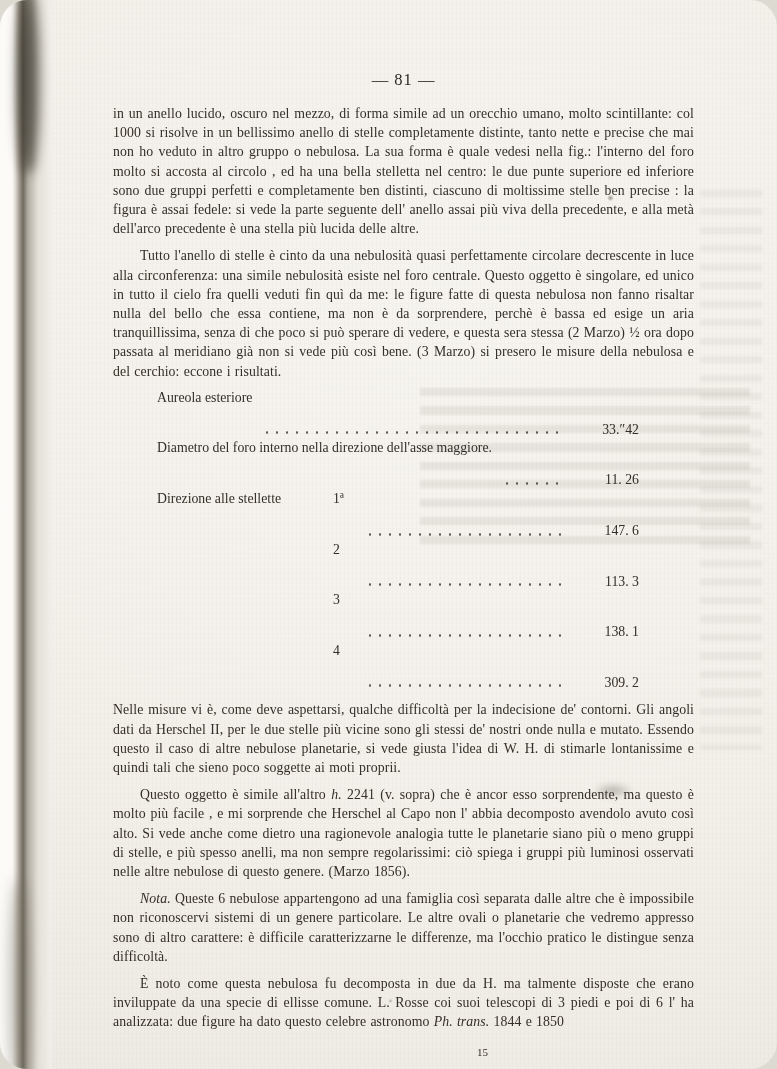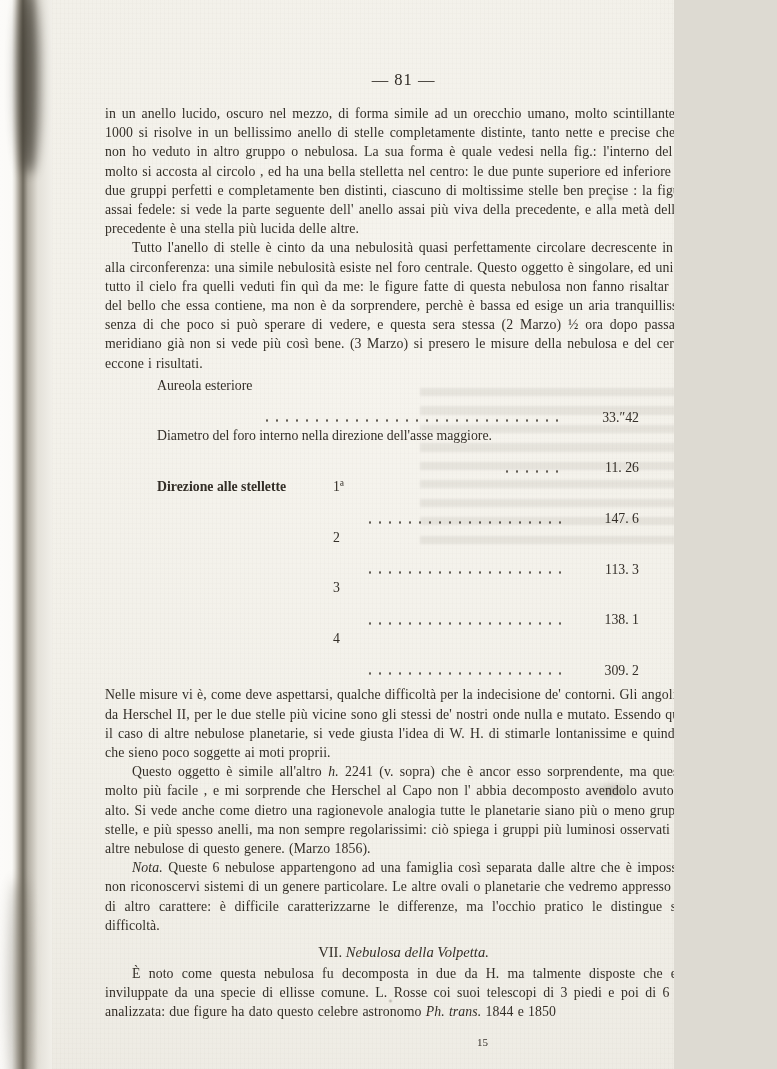--- a/index.html
+++ b/index.html
@@ -1,21 +1,22 @@
 <!DOCTYPE html>
 <html><head>
 <meta charset="utf-8">
 <style>
   html,body { margin:0; padding:0; background:#dddad2; }
   .scan {
-    position:relative; width:674px; height:1069px; overflow:hidden;
+    position:relative; width:777px; height:1069px; overflow:hidden;
     background:
       radial-gradient(ellipse 130% 95% at 58% 32%, #f6f4ee 0%, #f2f0e9 50%, #eae7df 100%);
     font-family:"Liberation Serif","DejaVu Serif",serif;
     color:#332e27;
+    border-radius:27px;
   }
   .grain {
     position:absolute; inset:0; pointer-events:none;
     background:
       repeating-linear-gradient(90deg, rgba(120,110,95,.025) 0 1px, transparent 1px 4px),
       repeating-linear-gradient(0deg, rgba(120,110,95,.018) 0 1px, transparent 1px 5px);
   }
   
   .binding {
     position:absolute; left:0; top:0; bottom:0; width:52px; pointer-events:none;
@@ -57,28 +58,28 @@
   }
 
   .content { position:absolute; left:105px; top:70px; width:597px; }
 
   .pgnum {
     text-align:center; font-size:16.5px; letter-spacing:1px;
     margin:0 0 14px 0; color:#2f2a24;
   }
 
   p.body {
-    margin:0; font-size:13.8px; line-height:19.2px;
+    margin:8px; font-size:13.8px; line-height:19.2px;
     text-align:justify; word-spacing:.6px; letter-spacing:.1px;
   }
   p.ind { text-indent:27px; }
 
   .meas { margin:4px 0 5px 52px; width:482px; font-size:13.8px; }
   .mrow { display:flex; align-items:flex-start; line-height:18.6px; position:relative; }
-  .mlabelfix { flex:none; width:176px;font-weight:bold; }
+  .mlabelfix { flex:none; width:176px; }
   .mnum { flex:none; width:22px; }
   .mleader {
     flex:1 1 auto; height:14px; align-self:flex-end; margin:0 8px 2px 10px;
     background-image:radial-gradient(circle, rgba(60,54,45,.8) 1px, rgba(60,54,45,0) 1.3px);
     background-size:10px 5px; background-repeat:repeat-x; background-position:left bottom 2px;
   }
   .mval { flex:none; width:66px; text-align:right; white-space:pre;margin-top:32px; }
 
   .heading { text-align:center; font-size:14.6px; margin:9px 0 3px 0; }
   .heading .it { font-style:italic; }
@@ -144,21 +145,20 @@
           <span class="mnum">4</span>
           <span class="mleader"></span>
           <span class="mval">309. 2</span>
         </div>
       </div>
 
     <p class="body"><span>Nelle misure vi è, come deve aspettarsi, qualche difficoltà per la indecisione de' contorni. Gli angoli dati da Herschel II, per le due stelle più vicine sono gli stessi de' nostri onde nulla e mutato. Essendo questo il caso di altre nebulose planetarie, si vede giusta l'idea di W. H. di stimarle lontanissime e quindi tali che sieno poco soggette ai moti proprii.</span></p>
     <p class="body ind"><span>Questo oggetto è simile all'altro </span><span class="it">h.</span><span> 2241 (v. sopra) che è ancor esso sorprendente, ma questo è molto più facile , e mi sorprende che Herschel al Capo non l' abbia decomposto avendolo avuto così alto. Si vede anche come dietro una ragionevole analogia tutte le planetarie siano più o meno gruppi di stelle, e più spesso anelli, ma non sempre regolarissimi: ciò spiega i gruppi più luminosi osservati nelle altre nebulose di questo genere. (Marzo 1856).</span></p>
     <p class="body ind"><span class="it">Nota.</span><span> Queste 6 nebulose appartengono ad una famiglia così separata dalle altre che è impossibile non riconoscervi sistemi di un genere particolare. Le altre ovali o planetarie che vedremo appresso sono di altro carattere: è difficile caratterizzarne le differenze, ma l'occhio pratico le distingue senza difficoltà.</span></p>
 
-    <div class="heading"><span>VII. </span><span class="it">Nebulosa della Volpetta.</span></div>
 
 
     <p class="body ind"><span>È noto come questa nebulosa fu decomposta in due da H. ma talmente disposte che erano inviluppate da una specie di ellisse comune. L. Rosse coi suoi telescopi di 3 piedi e poi di 6 l' ha analizzata: due figure ha dato questo celebre astronomo </span><span class="it">Ph. trans.</span><span> 1844 e 1850</span></p>
 
     <div class="sig">15</div>
 
   </div>
 </div>
 
 </body></html>

